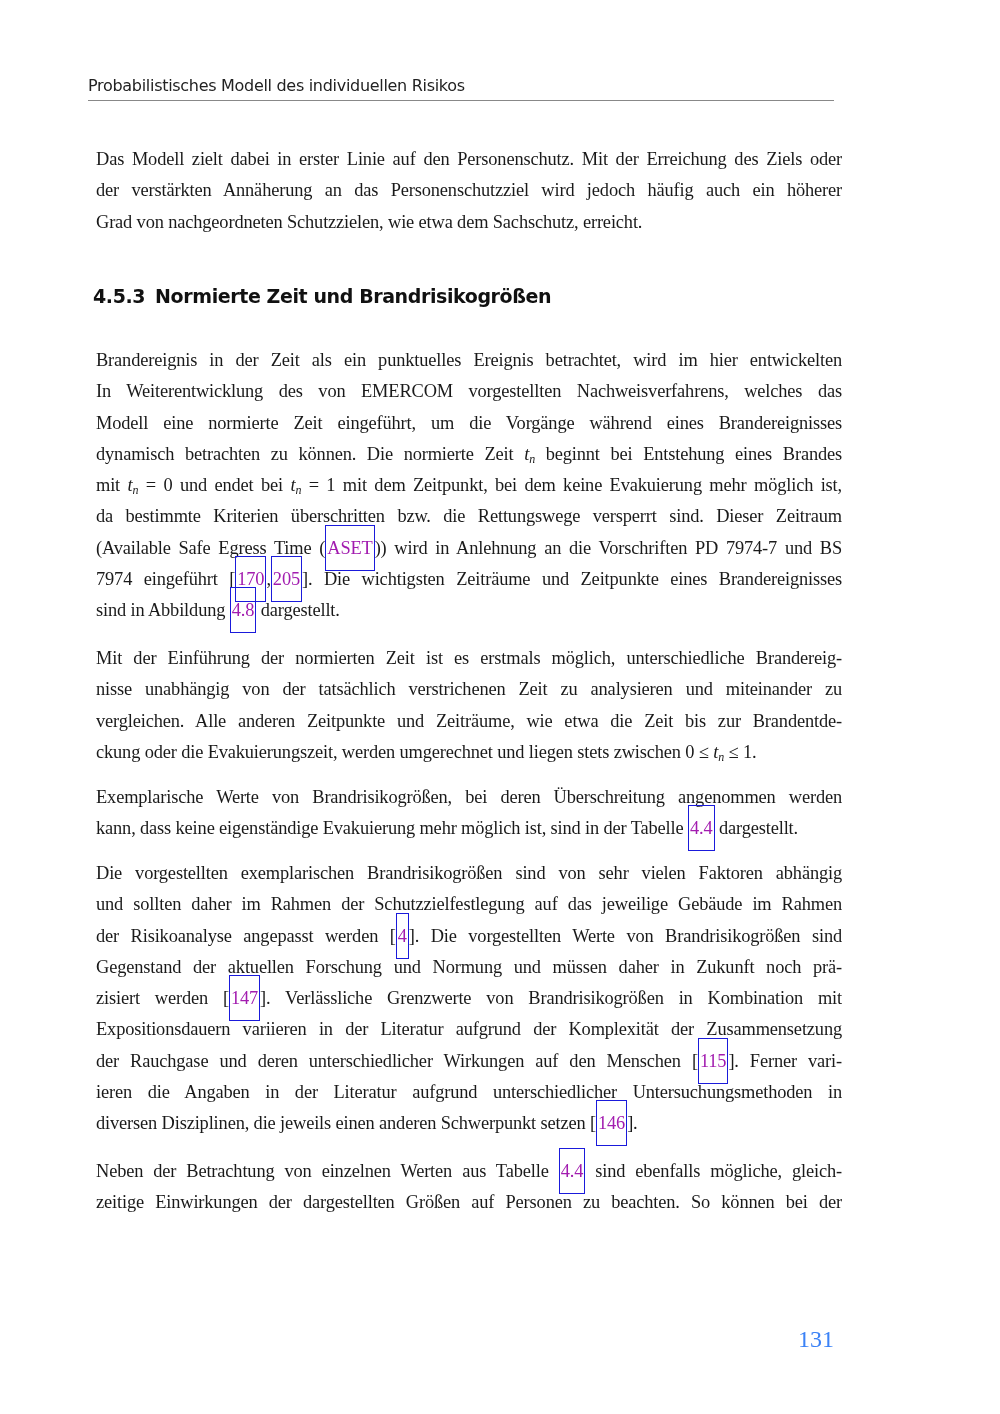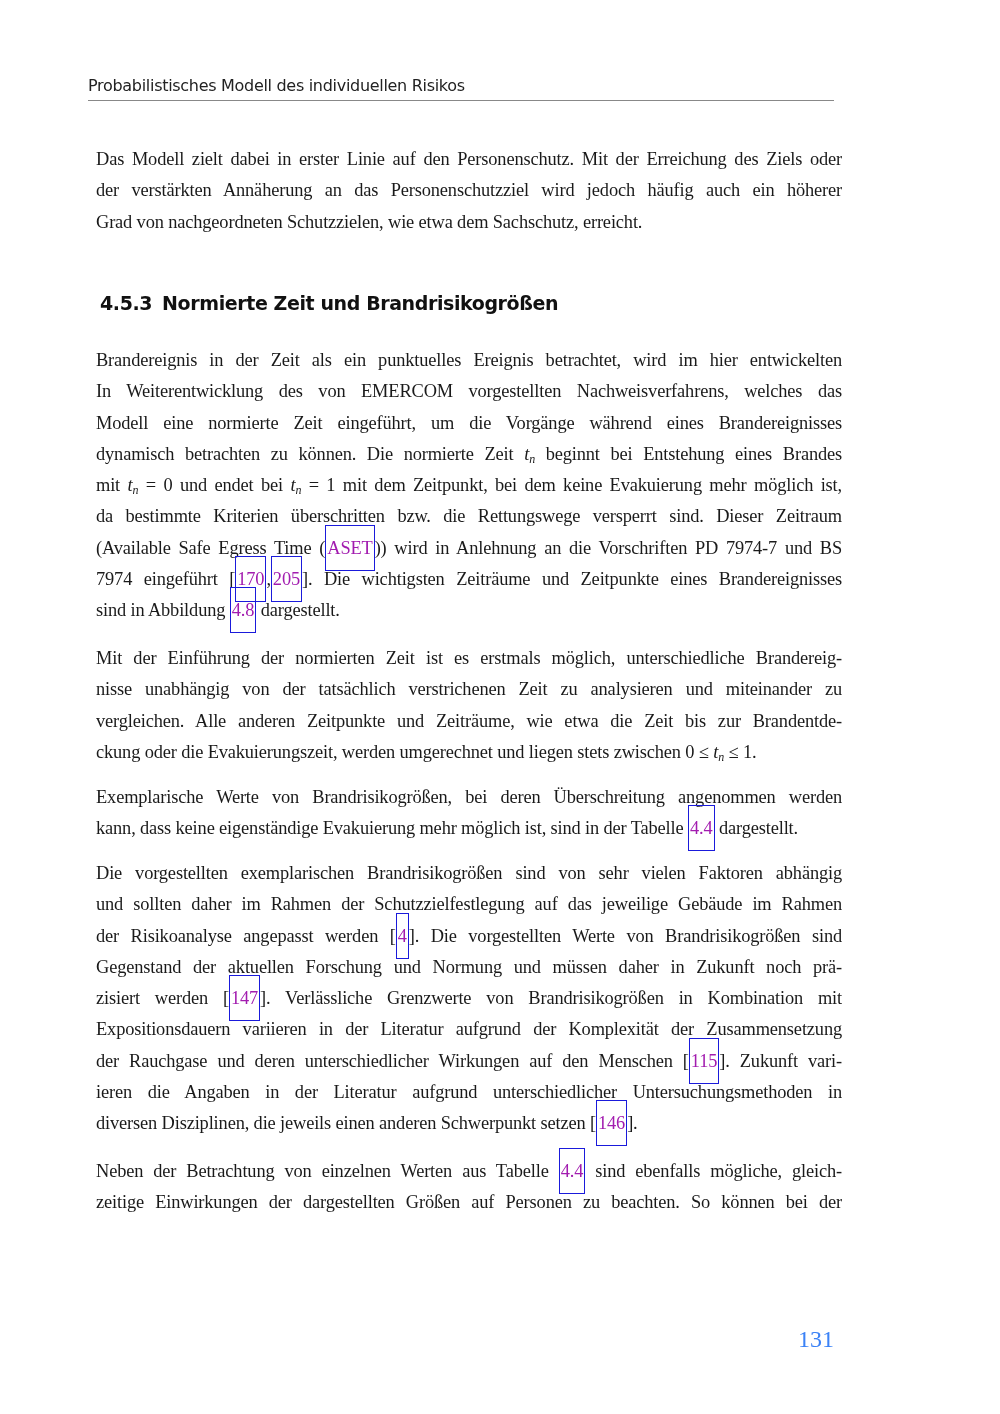--- a/index.html
+++ b/index.html
@@ -13,21 +13,21 @@
   .head-rule { position: absolute; top: 100px; left: 0; width: 746px; height: 1px; background: #888; }
   .body-text {
     font-family: "Liberation Serif", serif; font-size: 18.4px; line-height: 31.3px;
     color: #1a1a1a; text-align: justify; margin: 8px;
     letter-spacing: -0.15px;
   }
   .p1 { position: absolute; top: 136px; left: 0; width: 746px; }
   .section-heading {
     position: absolute; top: 280px; left: 0;
     font-family: "DejaVu Sans", sans-serif; font-weight: bold; font-size: 19px;
-    color: #111; letter-spacing: -0.4px; margin: 12px;
+    color: #111; letter-spacing: -0.4px; margin: 5px;
   }
   .section-heading .num { margin-right: 10px; }
   .p2 { position: absolute; top: 337px; left: 0; width: 746px; }
   .p3 { position: absolute; top: 635px; left: 0; width: 746px; }
   .p4 { position: absolute; top: 774px; left: 0; width: 746px; }
   .p5 { position: absolute; top: 850px; left: 0; width: 746px; }
   .p6 { position: absolute; top: 1148px; left: 0; width: 746px; }
   .ref { border: 1.5px solid #1a1adb; padding: 12px 1px; color: #a21caf; cursor: pointer; }
   .ital { font-style: italic; }
   sub { font-size: 12px; font-style: italic; vertical-align: -3px; line-height: 0; }
@@ -79,21 +79,21 @@
     <span class="line last"><span>kann, dass keine eigenständige Evakuierung mehr möglich ist, sind in der Tabelle </span><span class="ref">4.4</span><span> dargestellt.</span></span>
   </p>
 
   <p class="body-text p5">
     <span class="line">Die vorgestellten exemplarischen Brandrisikogrößen sind von sehr vielen Faktoren abhängig</span>
     <span class="line">und sollten daher im Rahmen der Schutzzielfestlegung auf das jeweilige Gebäude im Rahmen</span>
     <span class="line"><span>der Risikoanalyse angepasst werden [</span><span class="ref">4</span><span>]. Die vorgestellten Werte von Brandrisikogrößen sind</span></span>
     <span class="line">Gegenstand der aktuellen Forschung und Normung und müssen daher in Zukunft noch prä-</span>
     <span class="line"><span>zisiert werden [</span><span class="ref">147</span><span>]. Verlässliche Grenzwerte von Brandrisikogrößen in Kombination mit</span></span>
     <span class="line">Expositionsdauern variieren in der Literatur aufgrund der Komplexität der Zusammensetzung</span>
-    <span class="line"><span>der Rauchgase und deren unterschiedlicher Wirkungen auf den Menschen [</span><span class="ref">115</span><span>]. Zukunft vari-</span></span>
+    <span class="line"><span>der Rauchgase und deren unterschiedlicher Wirkungen auf den Menschen [</span><span class="ref">115</span><span>]. Ferner vari-</span></span>
     <span class="line">ieren die Angaben in der Literatur aufgrund unterschiedlicher Untersuchungsmethoden in</span>
     <span class="line last"><span>diversen Disziplinen, die jeweils einen anderen Schwerpunkt setzen [</span><span class="ref">146</span><span>].</span></span>
   </p>
 
   <p class="body-text p6">
     <span class="line"><span>Neben der Betrachtung von einzelnen Werten aus Tabelle </span><span class="ref">4.4</span><span> sind ebenfalls mögliche, gleich-</span></span>
     <span class="line">zeitige Einwirkungen der dargestellten Größen auf Personen zu beachten. So können bei der</span>
   </p>
 
   <div class="page-number">131</div>

